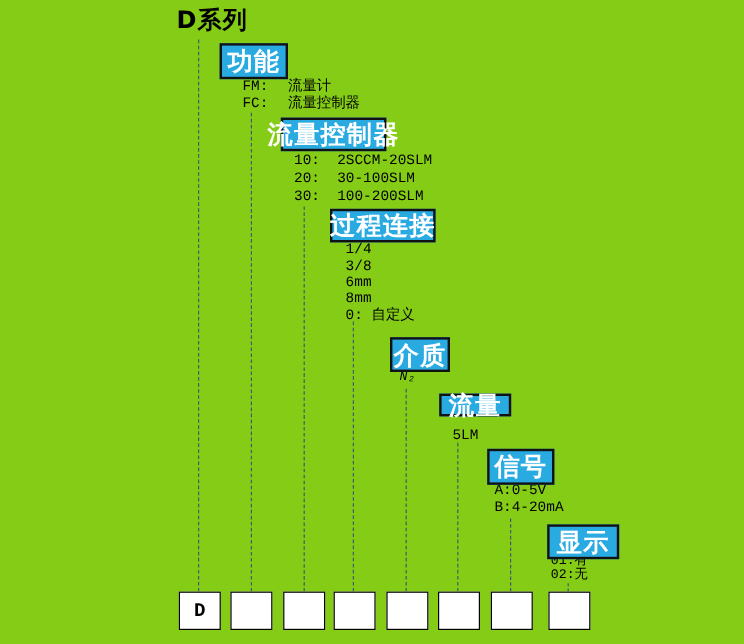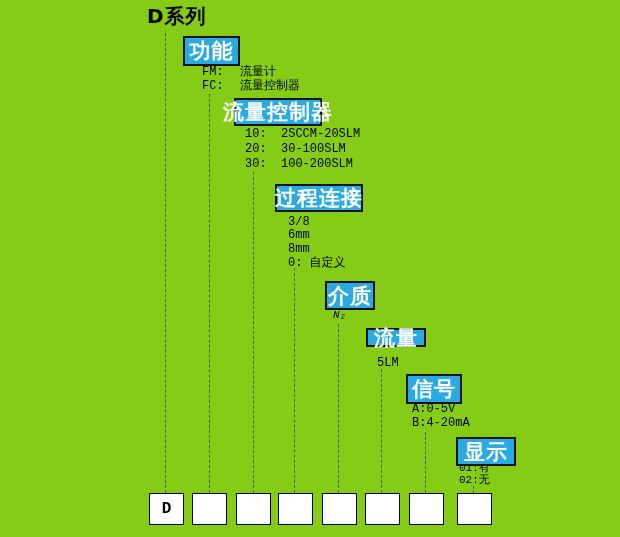--- a/index.html
+++ b/index.html
@@ -86,21 +86,21 @@
     <div class="optrow">
       <span class="code">20:</span>
       <span class="desc">30-100SLM</span>
     </div>
     <div class="optrow">
       <span class="code">30:</span>
       <span class="desc">100-200SLM</span>
     </div>
   </div>
 
-  <div class="bluebox" style="left:275px; top:184px; width:88px; height:28px;">
+  <div class="bluebox" style="left:275px; top:174px; width:88px; height:28px;">
     <span>过程连接</span>
   </div>
   <div class="opts opts-g3">
     <div>1/4</div>
     <div>3/8</div>
     <div>6mm</div>
     <div>8mm</div>
     <div>0: 自定义</div>
   </div>
 

